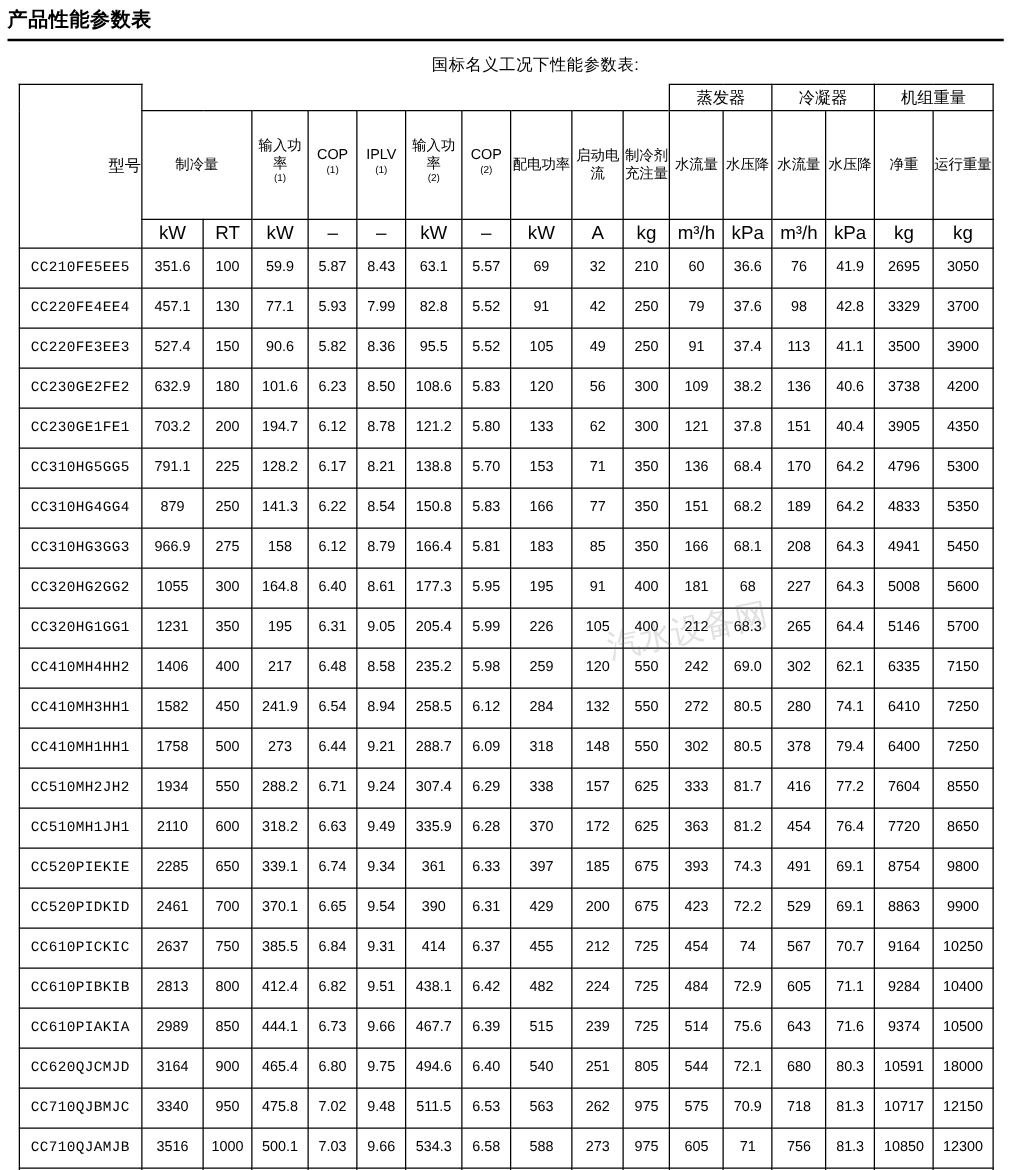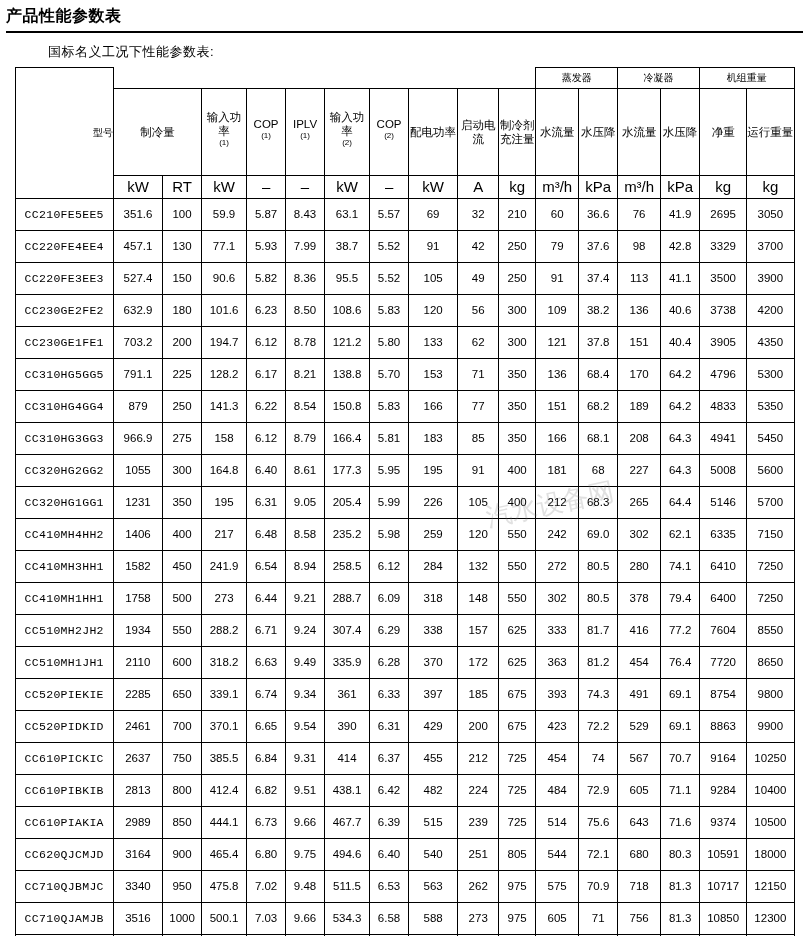--- a/index.html
+++ b/index.html
@@ -23,20 +23,21 @@
   }
   .title-rule {
     height: 2px;
     background: #000000;
     margin: 4px 6px 0 6px;
   }
   .subtitle {
     font-size: 13px;
     margin: 10px 0 6px 48px;
     letter-spacing: 0.5px;
+    text-align: center;
   }
   .table-wrap {
     margin: 0 auto;
     width: 780px;
     position: relative;
   }
   table.spec {
     border-collapse: collapse;
     width: 780px;
     table-layout: fixed;
@@ -47,21 +48,21 @@
     text-align: center;
     vertical-align: middle;
     padding: 0;
     line-height: 1.15;
   }
   table.spec th {
     font-weight: normal;
   }
   .grp-head {
     height: 20px;
-    font-size: 10px;
+    font-size: 13px;
     margin-top: 28px;
   }
   .col-head {
     height: 86px;
     font-size: 11.5px;
     padding: 2px 1px;
   }
   .col-head .vtext {
     display: block;
     line-height: 1.22;
@@ -216,21 +217,21 @@
           <td>2695</td>
           <td>3050</td>
         </tr>
         <tr>
           <td class="model">CC220FE4EE4</td>
           <td>457.1</td>
           <td>130</td>
           <td>77.1</td>
           <td>5.93</td>
           <td>7.99</td>
-          <td>38.7</td>
+          <td>82.8</td>
           <td>5.52</td>
           <td>91</td>
           <td>42</td>
           <td>250</td>
           <td>79</td>
           <td>37.6</td>
           <td>98</td>
           <td>42.8</td>
           <td>3329</td>
           <td>3700</td>

